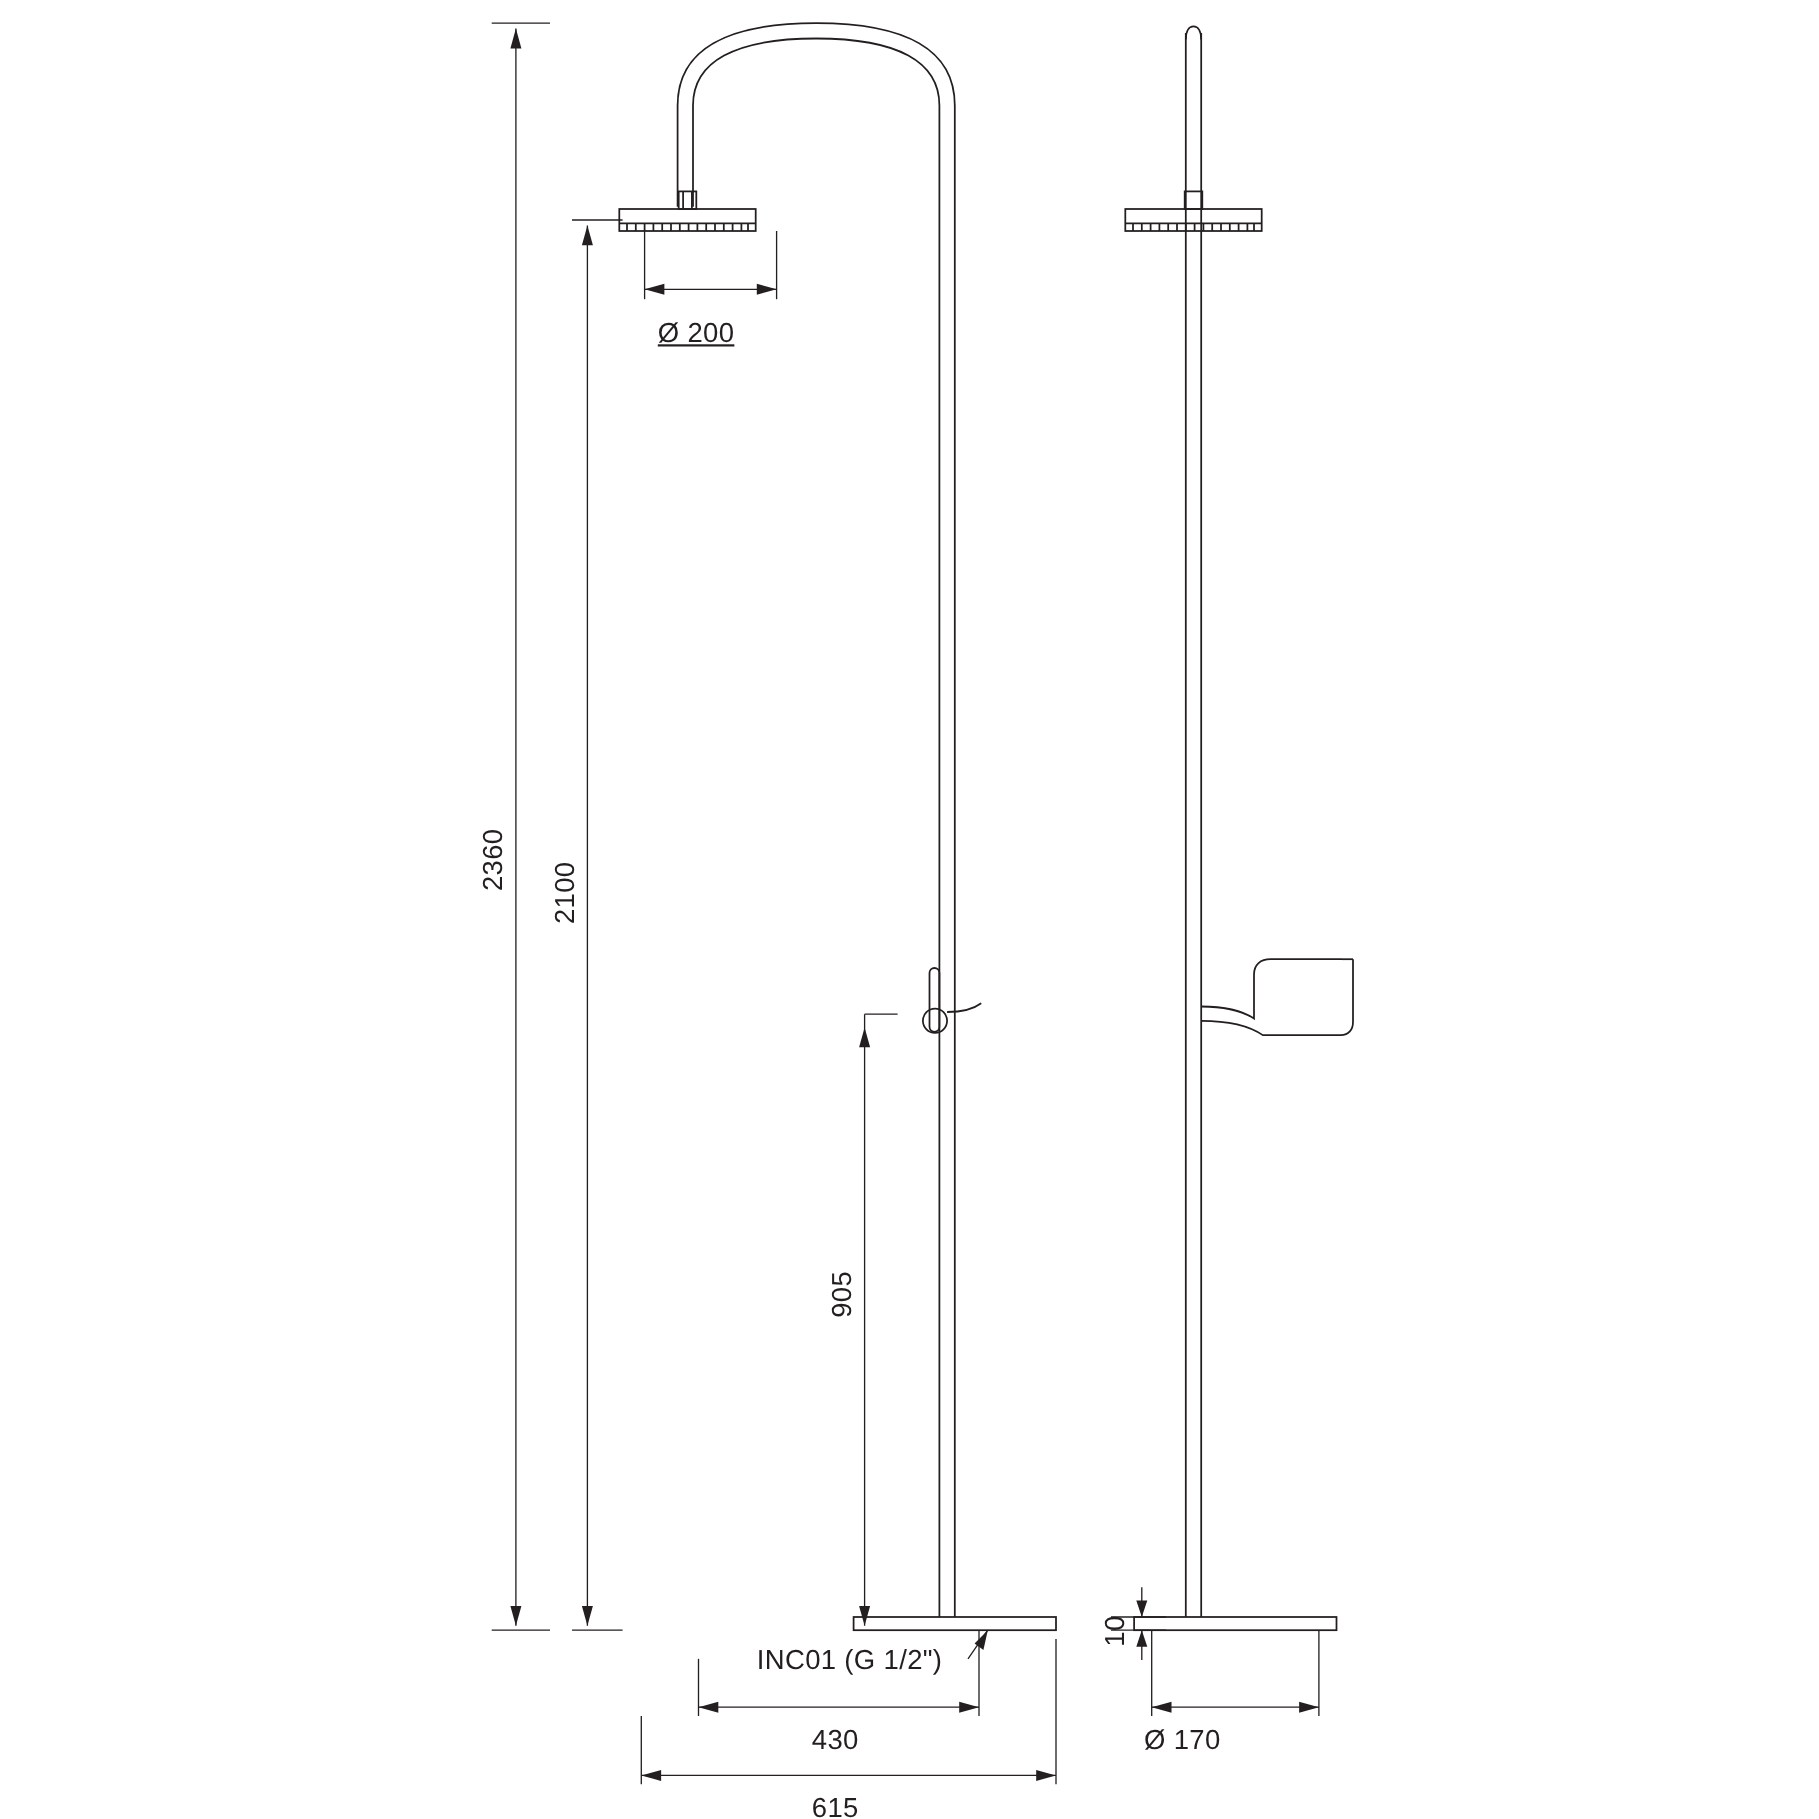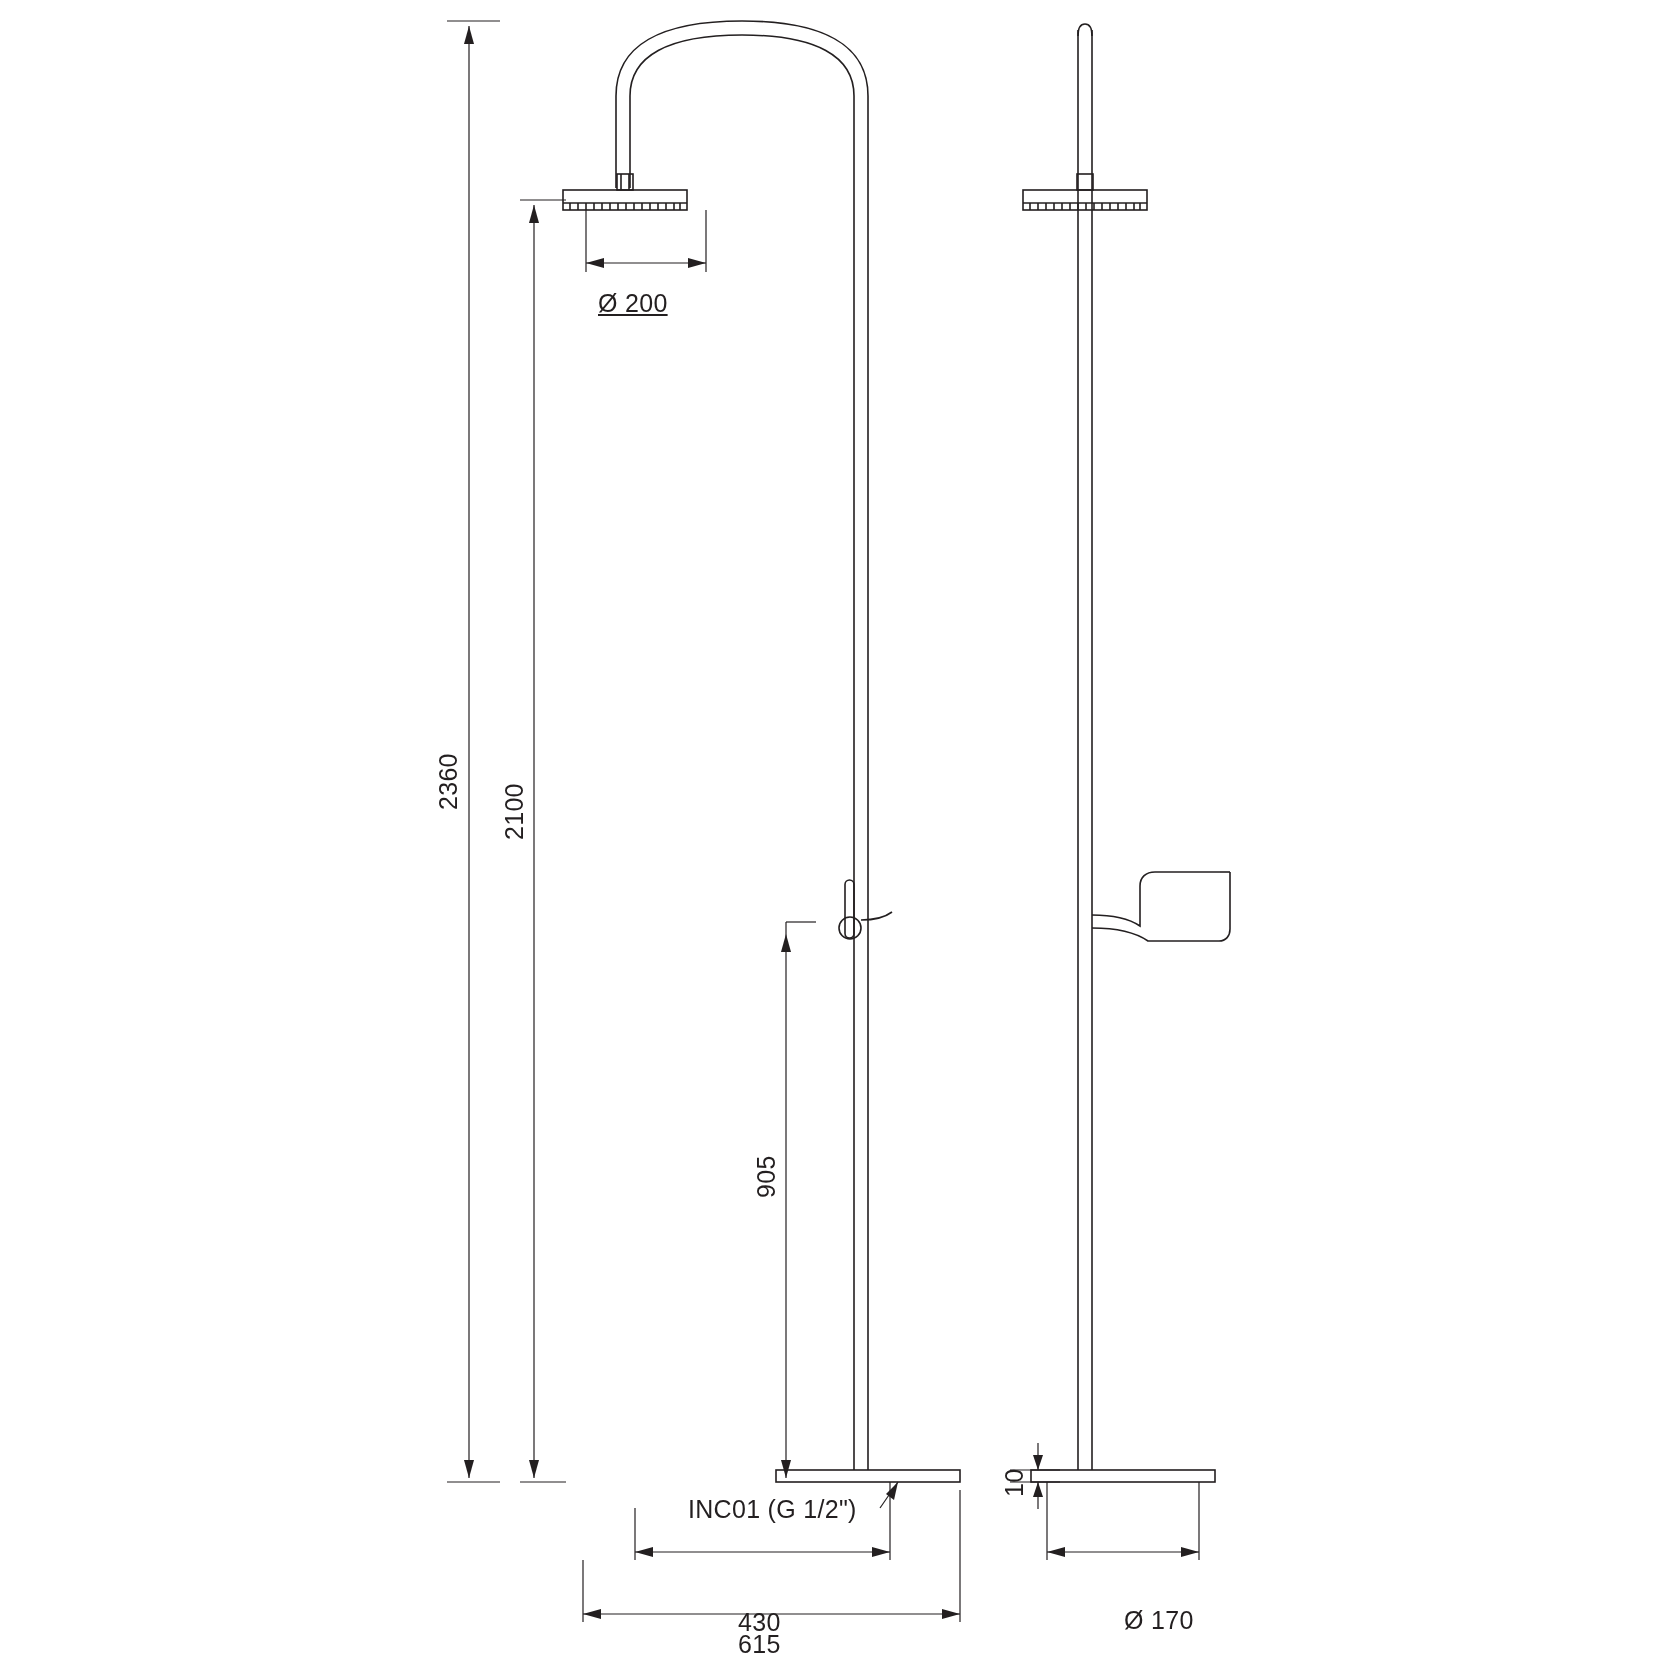--- a/index.html
+++ b/index.html
@@ -205,21 +205,21 @@
   <div class="dimtext rot" style="left:434px; top:810px;">2360</div>
 
   <div class="dimtext rot" style="left:500px; top:840px;">2100</div>
 
   <div class="dimtext" style="left:598px; top:289px;text-decoration:underline;">Ø 200</div>
 
   <div class="dimtext rot" style="left:752px; top:1198px;">905</div>
 
   <div class="dimtext" style="left:688px; top:1495px;">INC01 (G 1/2")</div>
 
-  <div class="dimtext" style="left:738px; top:1608px;">430</div>
+  <div class="dimtext" style="left:738px; top:1568px;">430</div>
 
   <div class="dimtext" style="left:738px; top:1630px;">615</div>
 
   <div class="dimtext rot" style="left:1000px; top:1497px;">10</div>
 
-  <div class="dimtext" style="left:1124px; top:1568px;margin-top:38px;">Ø 170</div>
+  <div class="dimtext" style="left:1040px; top:1568px;">Ø 170</div>
 
 </div>
 
 </body></html>

